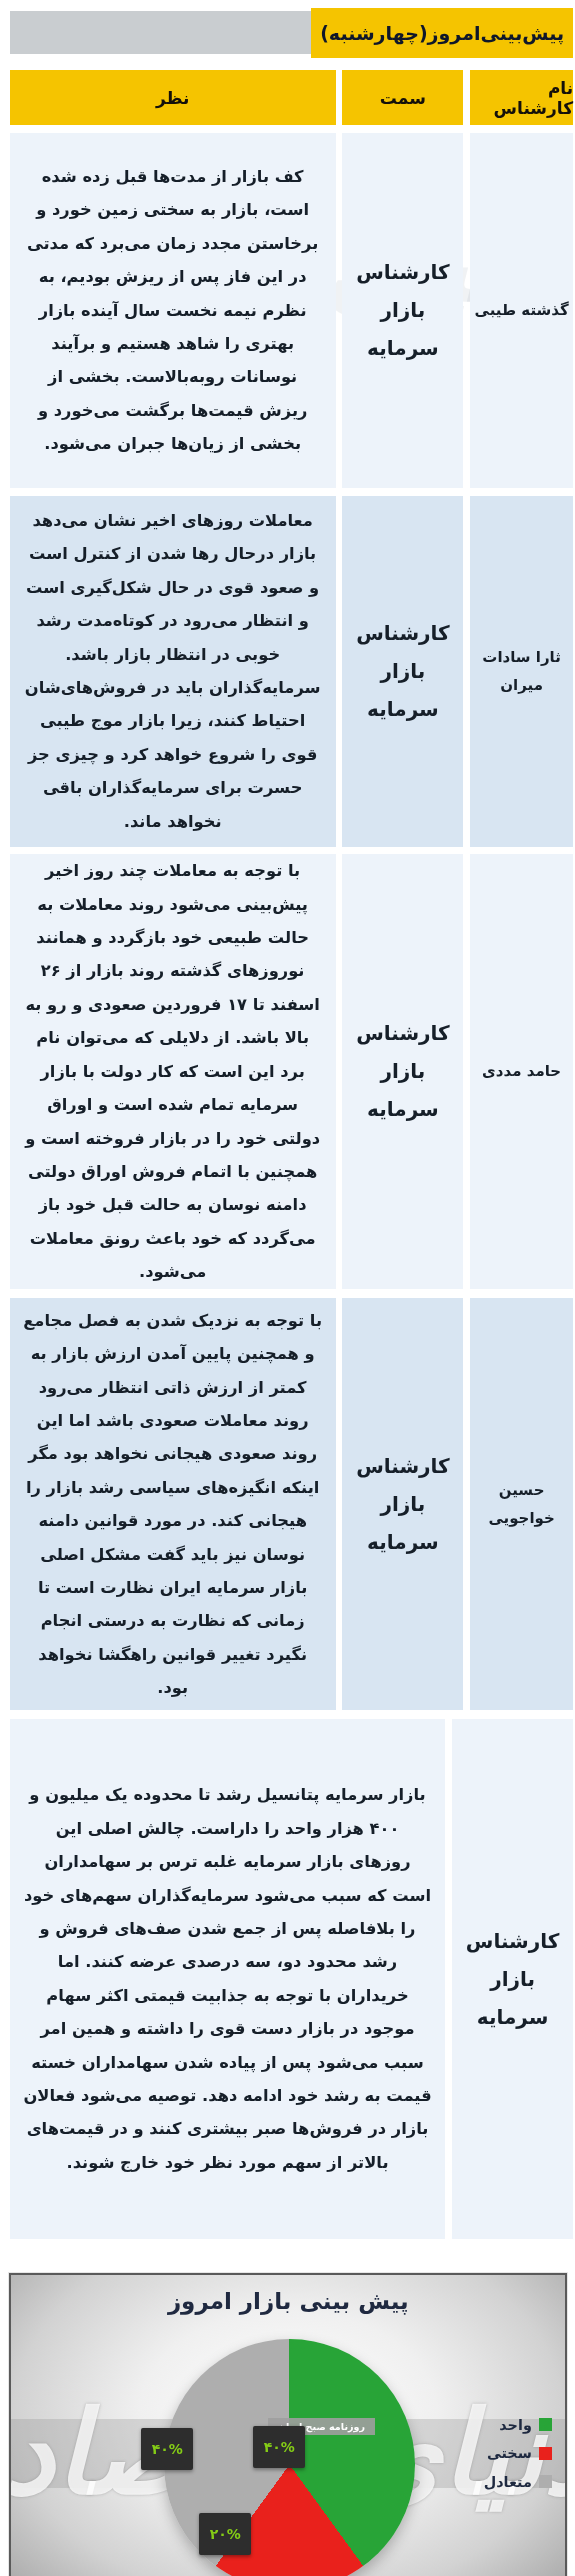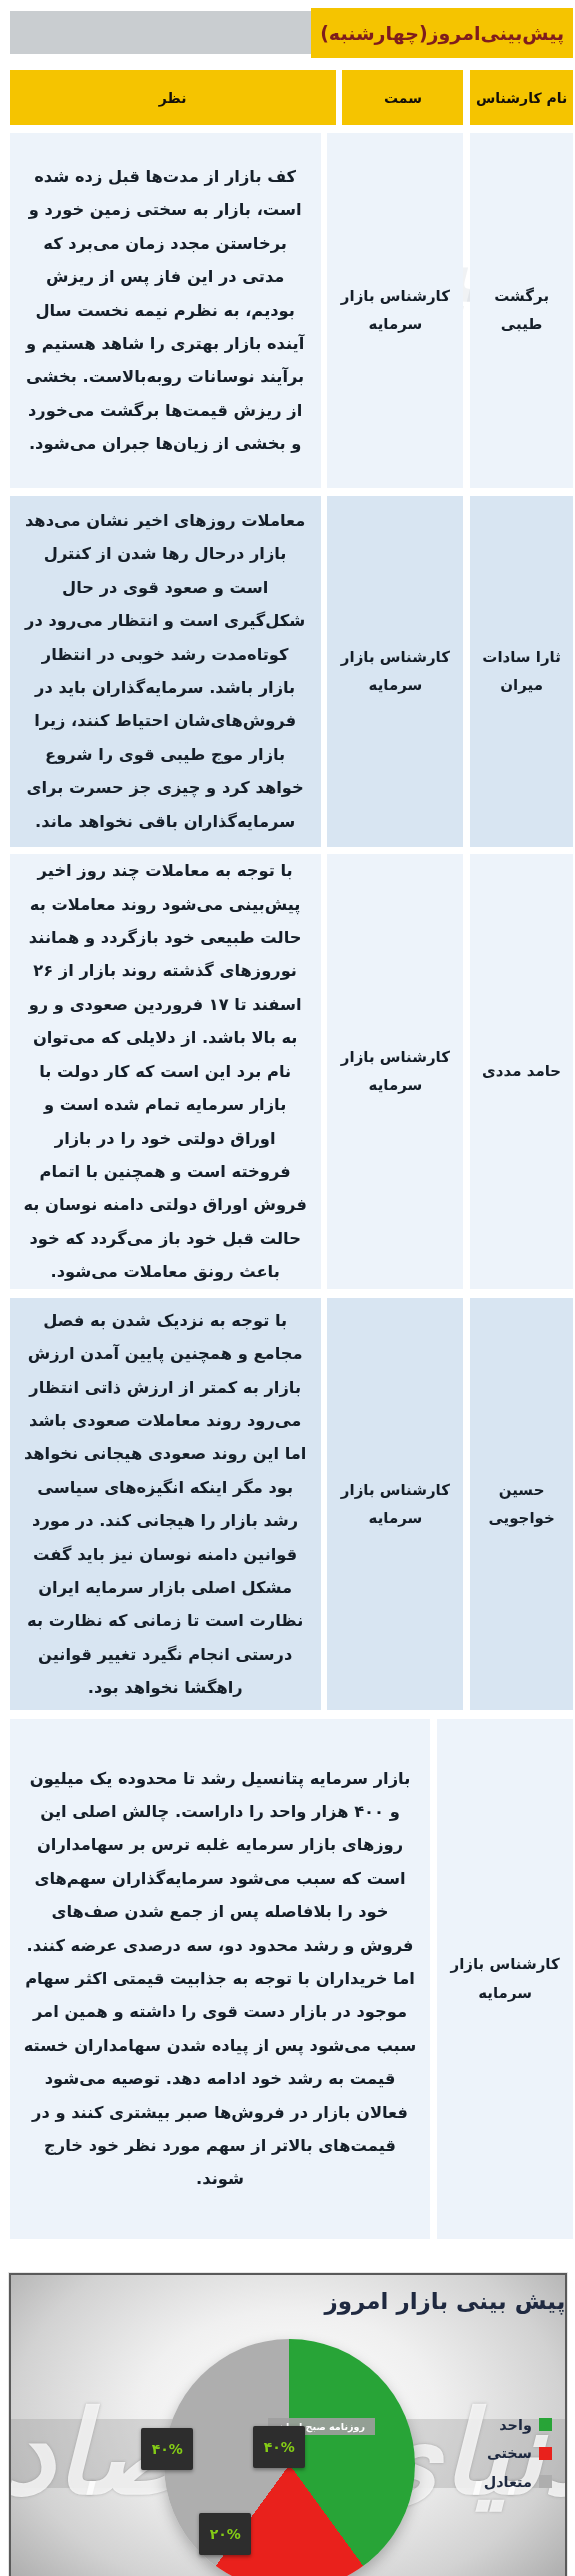--- a/index.html
+++ b/index.html
@@ -8,42 +8,42 @@
     width:575px; height:2576px; overflow:hidden; position:relative;
     font-family:"DejaVu Sans", sans-serif;
     direction:rtl;
   }
   .page { position:relative; width:575px; height:2576px; padding:7.7px 1.9px 0 9.6px; }
 
   
   .title-row { display:flex; flex-direction:row-reverse; align-items:center; height:50px; }
   .gray-bar { flex:1; height:43px; background:#c9cdd0; }
   .page-title {
-    width:262px; height:50px; background:#f5c400; color:#7f1d1d;
+    width:262px; height:50px; background:#f5c400; color:#0f172a;
     font-weight:bold; font-size:19px; display:flex; align-items:center; justify-content:center;
   }
 
   
   .col-headers { display:flex; gap:6.7px; margin-top:12.5px; height:55px; }
   .col-h {
-    background:#f5c400; color:#14100a; font-weight:bold; font-size:14px;
+    background:#f5c400; color:#14100a; font-weight:bold; font-size:17px;
     display:flex; align-items:center; justify-content:center;
   }
   .col-h.name { width:103px; }
   .col-h.pos  { width:121px; }
   .col-h.op   { flex:1; }
 
   
   .row { display:flex; gap:6.7px; margin-top:7.7px; }
   .row .cell {
     display:flex; align-items:center; justify-content:center; text-align:center;
     color:#161f29; font-weight:bold;
   }
   .row .cell.name { width:103px; font-size:15px; line-height:1.9; padding:0 1.9px; }
-  .row .cell.pos  { width:136px; font-size:15px; line-height:1.9; padding:0 3px; }
+  .row .cell.pos  { width:121px; font-size:20px; line-height:1.9; padding:0 3px; }
   .row .cell.op   { flex:1; font-size:16.3px; line-height:2.05; padding:0 13px; }
   .row.light .cell { background:#edf3fa; }
   .row.dark  .cell { background:#d8e5f2; }
   .row.r1 { min-height:355px; }
   .row.r2 { min-height:351px; }
   .row.r3 { min-height:407px; }
   .row.r4 { min-height:412px; margin-top:9.6px; }
   .row.r5 { min-height:520px; margin-top:8.6px; }
 
   .table-watermark {
@@ -61,21 +61,21 @@
     background:radial-gradient(ellipse at 50% 42%, #ffffff 0%, #f0f0f0 38%, #d2d2d2 70%, #a2a2a2 100%);
   }
   .band { position:absolute; top:144px; left:0; width:100%; height:69px; background:rgba(150,150,150,0.32); }
   .chart-watermark {
     position:absolute; top:110px; left:-19px; width:613px; text-align:center;
     font-family:"DejaVu Serif", serif; font-style:italic; font-weight:bold;
     font-size:115px; color:rgba(255,255,255,0.8); text-shadow:0 0 2.9px rgba(120,120,120,0.5);
     white-space:nowrap; pointer-events:none;
   }
   .chart-title {
-    position:absolute; top:13.4px; left:0; width:100%; text-align:right;
+    position:absolute; top:13.4px; left:0; width:100%; text-align:center;
     font-size:23px; font-weight:bold; color:#1f2940;
   }
   .pie {
     position:absolute; top:64px; left:153px; width:251px; height:251px; border-radius:50%;
     box-shadow:0 5.8px 13.4px rgba(0,0,0,0.25);
   }
   .tagline {
     position:absolute; top:143px; left:257px; background:rgba(158,158,158,0.9);
     color:#ffffff; font-size:9.6px; font-weight:bold; padding:2.9px 9.6px; letter-spacing:1px;
   }
@@ -104,21 +104,21 @@
     <div class="page-title">پیش‌بینی‌امروز(چهارشنبه)</div>
   </div>
 
   <div class="col-headers">
     <div class="col-h name">نام کارشناس</div>
     <div class="col-h pos">سمت</div>
     <div class="col-h op">نظر</div>
   </div>
 
   <div class="row light r1">
-    <div class="cell name">برگشت طیبی</div>
+    <div class="cell name">گذشته طیبی</div>
     <div class="cell pos">کارشناس بازار سرمایه</div>
     <div class="cell op">کف بازار از مدت‌ها قبل زده شده است، بازار به سختی زمین خورد و برخاستن مجدد زمان می‌برد که مدتی در این فاز پس از ریزش بودیم، به نظرم نیمه نخست سال آینده بازار بهتری را شاهد هستیم و برآیند نوسانات روبه‌بالاست. بخشی از ریزش قیمت‌ها برگشت می‌خورد و بخشی از زیان‌ها جبران می‌شود.</div>
   </div>
 
   <div class="row dark r2">
     <div class="cell name">ثارا سادات میران</div>
     <div class="cell pos">کارشناس بازار سرمایه</div>
     <div class="cell op">معاملات روزهای اخیر نشان می‌دهد بازار درحال رها شدن از کنترل است و صعود قوی در حال شکل‌گیری است و انتظار می‌رود در کوتاه‌مدت رشد خوبی در انتظار بازار باشد. سرمایه‌گذاران باید در فروش‌های‌شان احتیاط کنند، زیرا بازار موج طیبی قوی را شروع خواهد کرد و چیزی جز حسرت برای سرمایه‌گذاران باقی نخواهد ماند.</div>
   </div>
 

